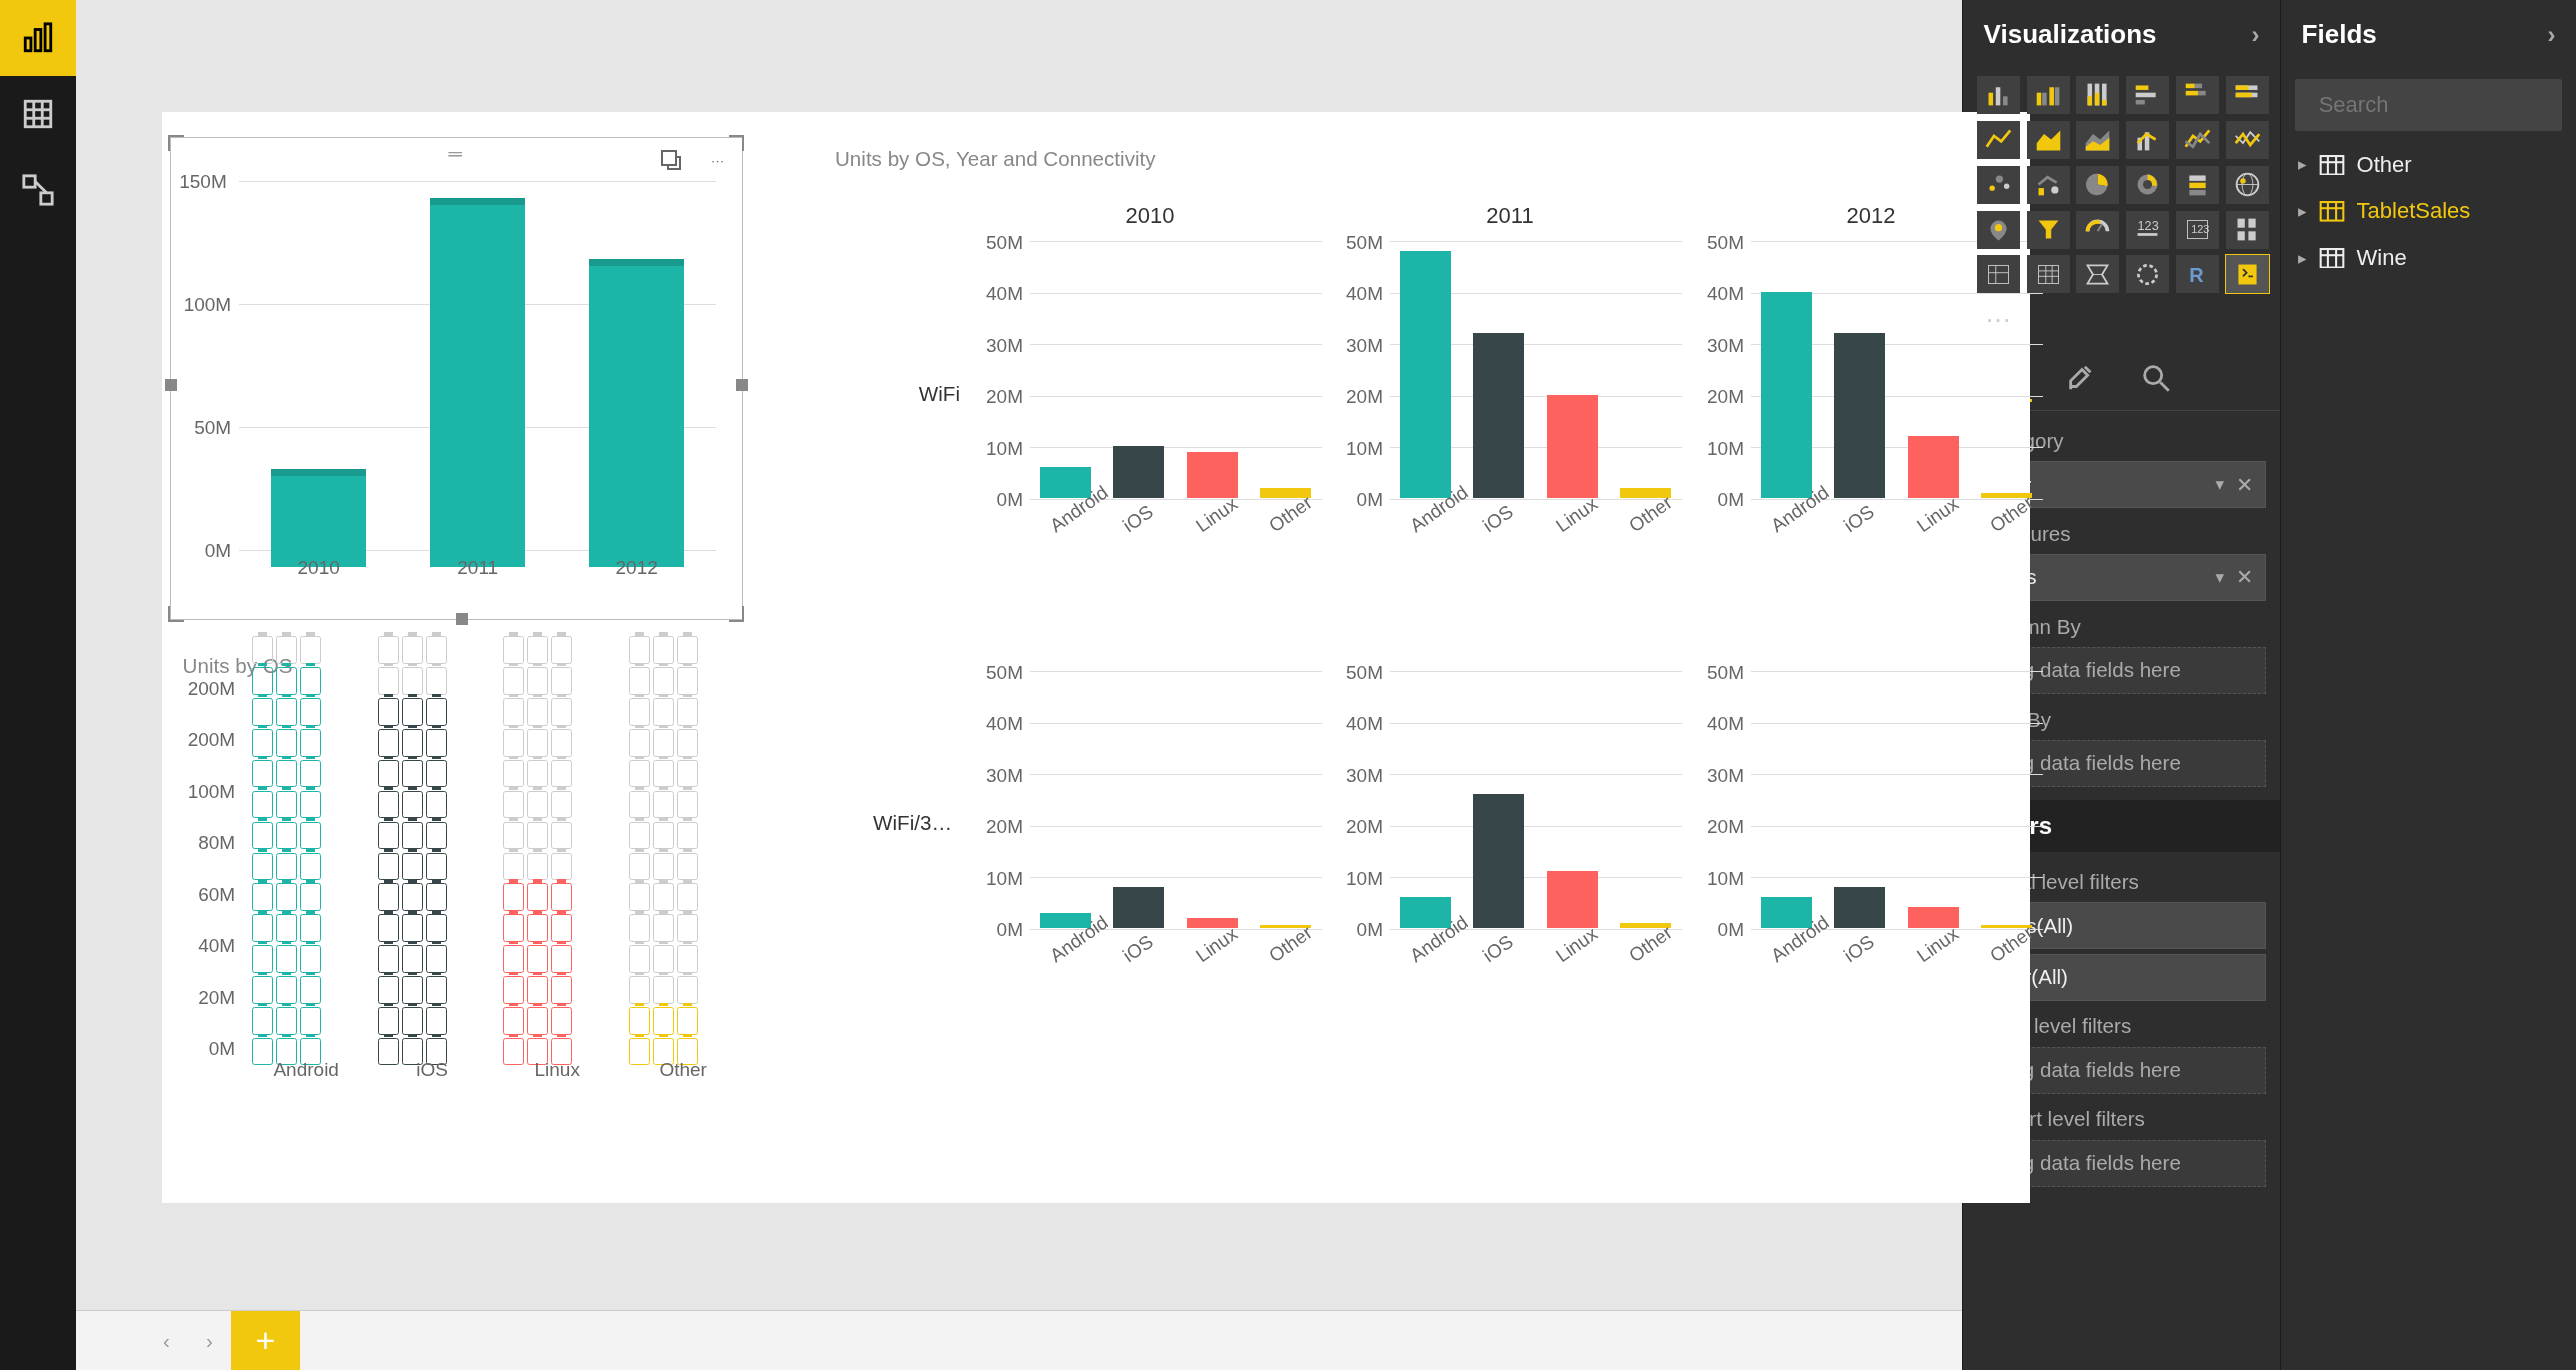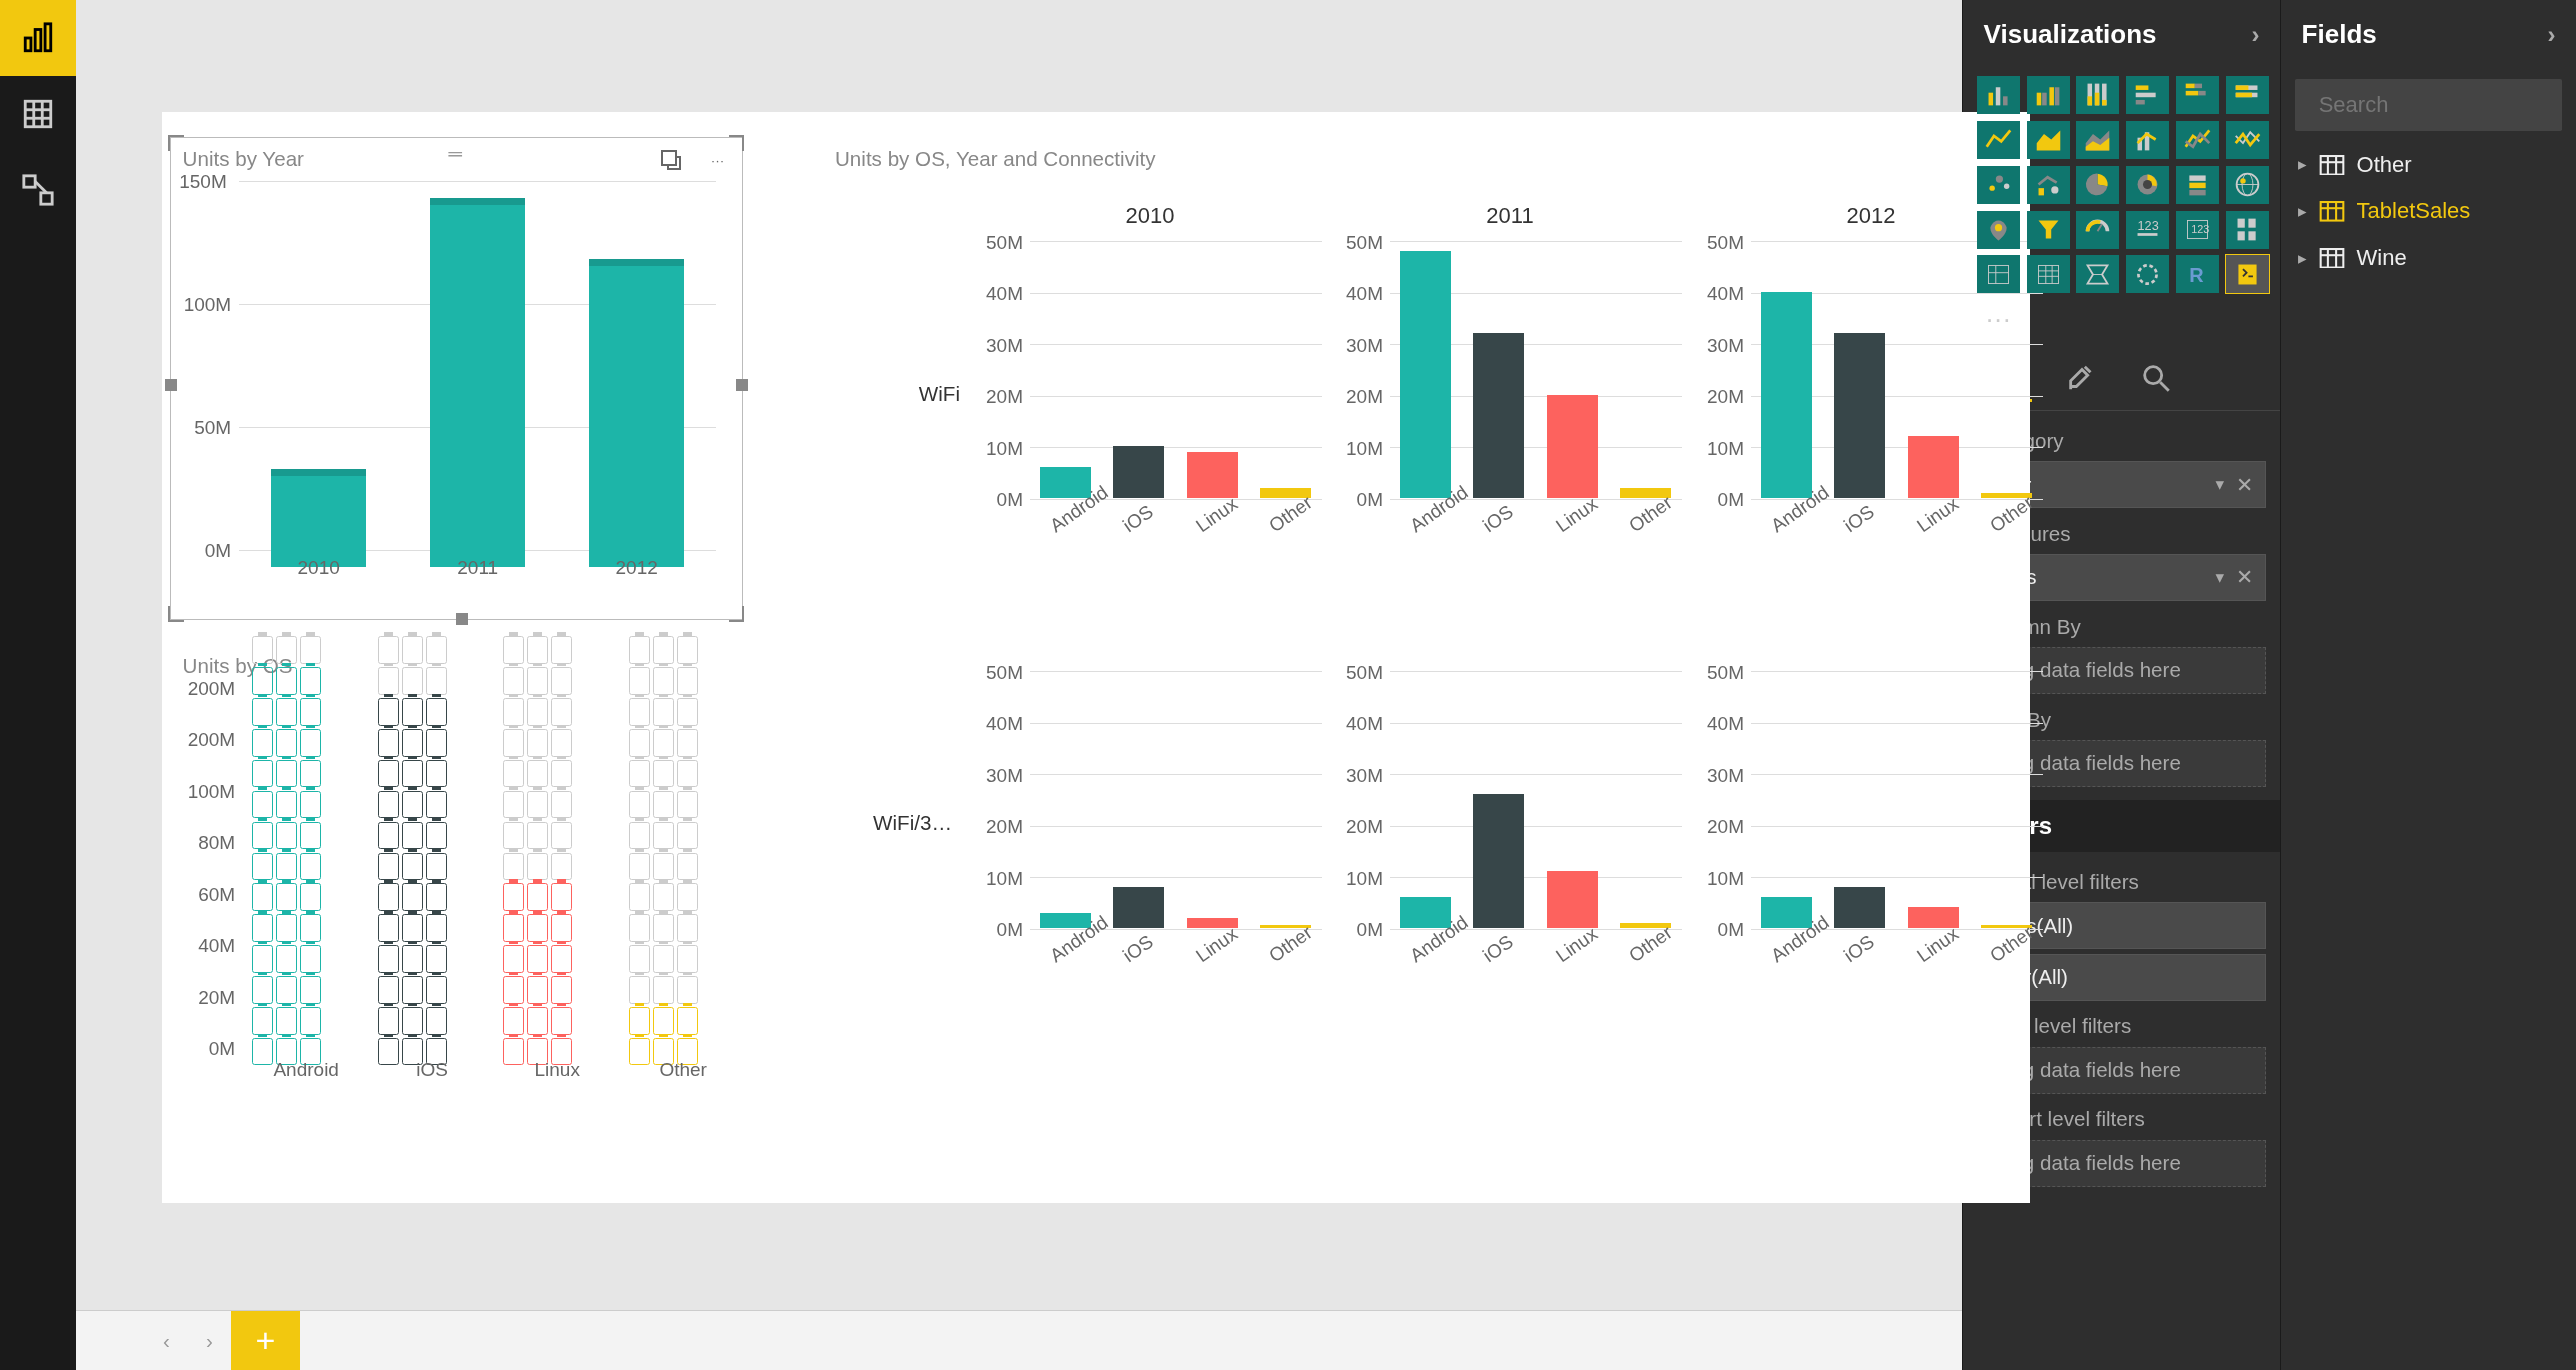--- a/index.html
+++ b/index.html
@@ -34,21 +34,21 @@
 .pagetabs .nav{width:43px;display:flex;align-items:center;justify-content:center;color:#999;cursor:pointer;font-size:20.6px}
 .pagetabs .ptab{padding:0 34px;display:flex;align-items:center;font-size:22px;color:#555;border-right:0.9px solid #ddd;cursor:pointer;background:#eaeaea}
 .pagetabs .ptab.active{background:#fff;color:#000}
 .pagetabs .add{width:69px;background:#f2c80f;color:#fff;display:flex;align-items:center;justify-content:center;font-size:34px;cursor:pointer}
 .rightpanes{display:flex;background:#2a2a2a}
 .pane{width:318px;background:#2e2e2e;display:flex;flex-direction:column;color:#ddd;border-left:0.9px solid #1a1a1a}
 .pane.fields{width:296px}
 .pane-header{height:69px;display:flex;align-items:center;justify-content:space-between;padding:0 20.6px;font-size:26px;font-weight:600;color:#fff}
 .pane-header .chev{font-size:24px;color:#aaa;cursor:pointer}
 .vizgrid{display:grid;grid-template-columns:repeat(6,1fr);gap:6.9px;padding:6.9px 13.7px}
-.vizgrid .vicon{width:43px;height:38px;background:#0f766e;display:flex;align-items:center;justify-content:center;cursor:pointer;position:relative}
+.vizgrid .vicon{width:43px;height:38px;background:#404040;display:flex;align-items:center;justify-content:center;cursor:pointer;position:relative}
 .vizgrid .vicon.sel{outline:1.7px solid #f2c80f;background:#555}
 .vizgrid .vicon svg{width:33px;height:29px}
 .vizgrid .more{background:transparent;font-size:26px;color:#ccc}
 .format-tabs{display:flex;gap:26px;padding:8.6px 20.6px;border-bottom:0.9px solid #444}
 .format-tabs .ft{width:48px;height:48px;display:flex;align-items:center;justify-content:center;cursor:pointer;color:#aaa}
 .format-tabs .ft.active{border-bottom:3.4px solid #f2c80f;color:#fff}
 .section{padding:8.6px 13.7px}
 .section .label{font-size:20.6px;color:#aaa;padding:8.6px 3.4px}
 .well{background:#3a3a3a;border:0.9px dashed #555;padding:10.3px 12px;font-size:20.6px;color:#aaa;display:flex;align-items:center;justify-content:space-between;margin-bottom:5.2px}
 .well.filled{background:#4a4a4a;color:#eee;border:0.9px solid #555}
@@ -115,21 +115,20 @@
             </div>
           <div class="tbtn">···</div>
         </div>
         <div class="handle tl"></div>
         <div class="handle tr"></div>
         <div class="handle bl"></div>
         <div class="handle br"></div>
         <div class="handle m" style="top:50%;left:-6px"></div>
         <div class="handle m" style="top:50%;right:-6px"></div>
         <div class="handle m" style="bottom:-6px;left:50%"></div>
-        <div class="vtitle">Units by Year</div>
         <div class="chart" id="chart1">
             <div class="gridline" style="top: 369px; left: 60px; right: 17px;"></div>
             <div class="axis-label" style="top: 359px; left: 0px; width: 52px; text-align: right;">0M</div>
             <div class="gridline" style="top: 246px; left: 60px; right: 17px;"></div>
             <div class="axis-label" style="top: 236px; left: 0px; width: 52px; text-align: right;">50M</div>
             <div class="gridline" style="top: 123px; left: 60px; right: 17px;"></div>
             <div class="axis-label" style="top: 113px; left: 0px; width: 52px; text-align: right;">100M</div>
             <div class="gridline" style="top: 0px; left: 60px; right: 17px;"></div>
             <div class="axis-label" style="top: -10.3px; left: 0px; width: 52px; ">150M</div>
             <div class="bar" style="left: 92px; width: 95px; bottom: 43px; height: 98px;">

